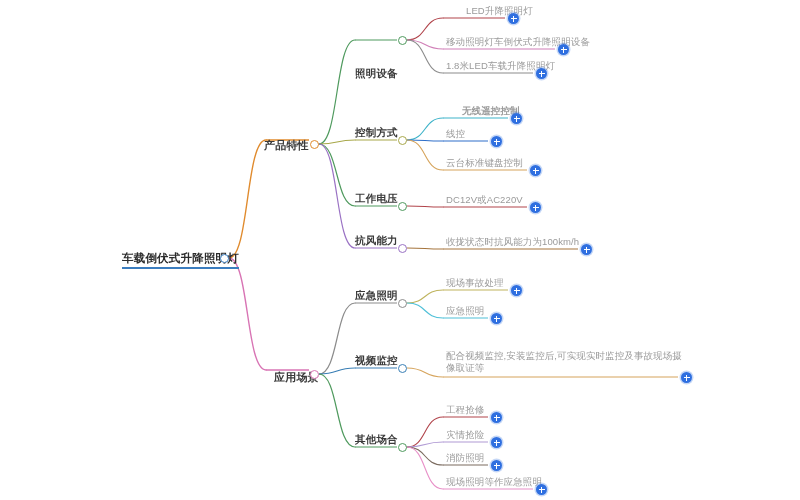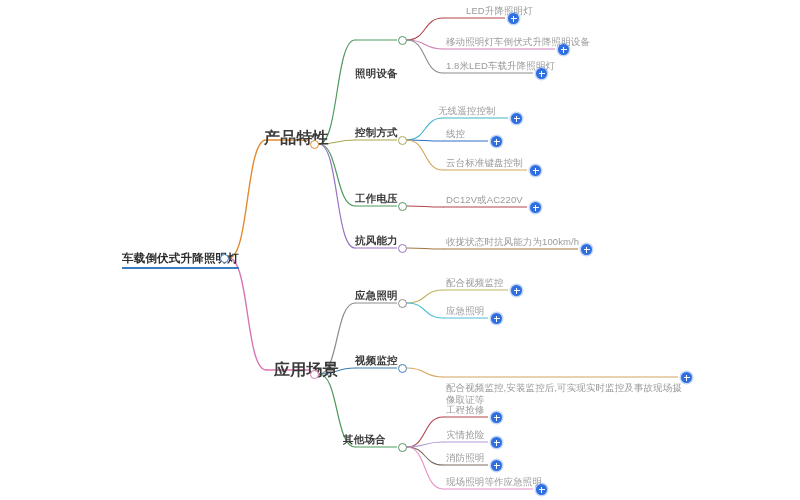--- a/index.html
+++ b/index.html
@@ -40,43 +40,43 @@
     font-weight: bold;
     color: #2b2b2b;
     letter-spacing: 0.2px;
   }
   .node-root .node-label {
     border-bottom: 2px solid #3b7dbf;
     padding-bottom: 2px;
   }
   
   .node-l2 {
-    font-size: 16px;
+    font-size: 11px;
     font-weight: bold;
     color: #3a3a3a;
     letter-spacing: 0.2px;
+    margin-top: 11px;
   }
   
   .node-l3 {
     font-size: 10.5px;
     font-weight: bold;
     color: #3a3a3a;
     letter-spacing: 0.2px;
   }
   
   .node-leaf {
     font-size: 9.5px;
     font-weight: normal;
     color: #9a9a9a;
     letter-spacing: 0.1px;
   }
   .node-leaf.wrap .node-label {
     white-space: normal;
     width: 240px;
-    margin-top: 32px;
   }
   
   .node-dot {
     position: absolute;
     width: 9px;
     height: 9px;
     border-radius: 50%;
     background: #ffffff;
     box-sizing: border-box;
   }
@@ -185,21 +185,21 @@
       </div>
       <div class="expand-btn" style="left: 558px; top: 44px;"></div>
       <div class="node node-leaf" style="left: 446px; top: 60px;">
         <span class="node-label">1.8米LED车载升降照明灯</span>
       </div>
       <div class="expand-btn" style="left: 536px; top: 68px;"></div>
       <div class="node node-l3" style="left: 355px; top: 126px;">
         <span class="node-label">控制方式</span>
       </div>
       <div class="node-dot" style="left: 397.5px; top: 135.5px; border: 1.3px solid rgb(168, 168, 74);"></div>
-      <div class="node node-leaf" style="left: 438px; top: 105px;">
+      <div class="node node-leaf" style="left: 462px; top: 105px; font-weight: bold;">
         <span class="node-label">无线遥控控制</span>
       </div>
       <div class="expand-btn" style="left: 511px; top: 113px;"></div>
       <div class="node node-leaf" style="left: 446px; top: 128px;">
         <span class="node-label">线控</span>
       </div>
       <div class="expand-btn" style="left: 491px; top: 136px;"></div>
       <div class="node node-leaf" style="left: 446px; top: 157px;">
         <span class="node-label">云台标准键盘控制</span>
       </div>
@@ -222,36 +222,36 @@
       <div class="expand-btn" style="left: 581px; top: 244px;"></div>
       <div class="node node-l2" style="left: 274px; top: 360px;">
         <span class="node-label">应用场景</span>
       </div>
       <div class="node-dot" style="left: 309.5px; top: 369.5px; border: 1.3px solid rgb(216, 116, 180);"></div>
       <div class="node node-l3" style="left: 355px; top: 289px;">
         <span class="node-label">应急照明</span>
       </div>
       <div class="node-dot" style="left: 397.5px; top: 298.5px; border: 1.3px solid rgb(140, 140, 140);"></div>
       <div class="node node-leaf" style="left: 446px; top: 277px;">
-        <span class="node-label">配合视频监控</span>
+        <span class="node-label">现场事故处理</span>
       </div>
       <div class="expand-btn" style="left: 511px; top: 285px;"></div>
       <div class="node node-leaf" style="left: 446px; top: 305px;">
         <span class="node-label">应急照明</span>
       </div>
       <div class="expand-btn" style="left: 491px; top: 313px;"></div>
       <div class="node node-l3" style="left: 355px; top: 354px;">
         <span class="node-label">视频监控</span>
       </div>
       <div class="node-dot" style="left: 397.5px; top: 363.5px; border: 1.3px solid rgb(58, 127, 181);"></div>
       <div class="node node-leaf wrap" style="left: 446px; top: 350px;">
         <span class="node-label">配合视频监控,安装监控后,可实现实时监控及事故现场摄像取证等</span>
       </div>
       <div class="expand-btn" style="left: 681px; top: 372px;"></div>
-      <div class="node node-l3" style="left: 343px; top: 433px;">
+      <div class="node node-l3" style="left: 355px; top: 433px;">
         <span class="node-label">其他场合</span>
       </div>
       <div class="node-dot" style="left: 397.5px; top: 442.5px; border: 1.3px solid rgb(79, 154, 94);"></div>
       <div class="node node-leaf" style="left: 446px; top: 404px;">
         <span class="node-label">工程抢修</span>
       </div>
       <div class="expand-btn" style="left: 491px; top: 412px;"></div>
       <div class="node node-leaf" style="left: 446px; top: 429px;">
         <span class="node-label">灾情抢险</span>
       </div>

